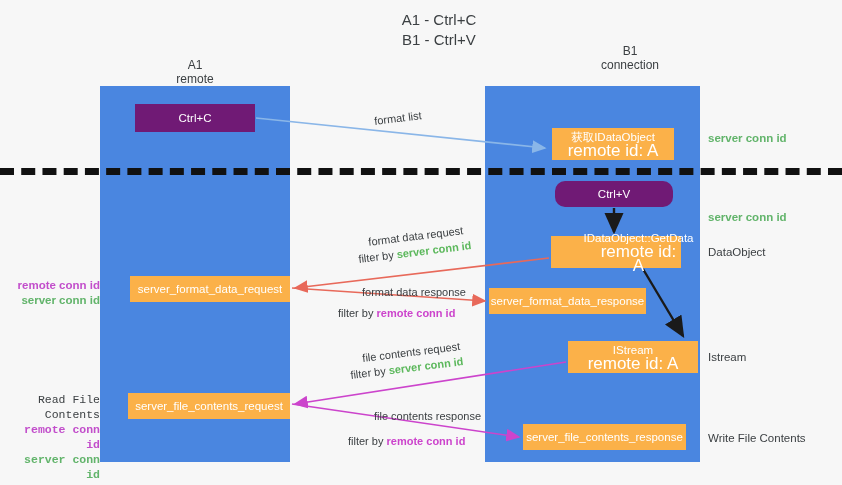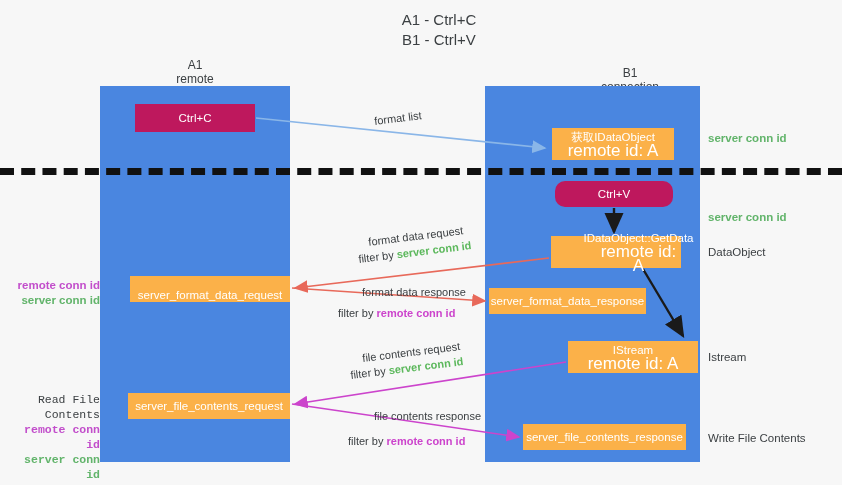--- a/index.html
+++ b/index.html
@@ -16,42 +16,42 @@
 
   
   .title{
     position:absolute;left:0;top:10px;width:842px;
     text-align:center;font-size:15px;line-height:20px;color:#3c4043;padding-left:18px;
   }
 
   
   .col-head{position:absolute;text-align:center;font-size:12px;line-height:14px;color:#3c4043;}
   #head-a1{left:120px;top:58px;width:150px;}
-  #head-b1{left:555px;top:66px;width:150px;}
+  #head-b1{left:555px;top:44px;width:150px;}
 
   
   .lane{position:absolute;background:#4a86e0;}
   #lane-a1{left:100px;top:86px;width:190px;height:376px;}
   #lane-b1{left:485px;top:86px;width:215px;height:376px;}
 
   
   .box{
     position:absolute;box-sizing:border-box;
     display:flex;flex-direction:column;align-items:center;justify-content:center;
     color:#ffffff;font-size:11.5px;line-height:14px;text-align:center;
   }
-  .box.green{background:#be185d;}
+  .box.green{background:#701a75;}
   .box.orange{background:#fbb149;}
   .box .l2{font-size:17px;}
 
   #box-ctrlc{left:135px;top:104px;width:120px;height:28px;}
   #box-idataobject{left:552px;top:128px;width:122px;height:32px;}
   #box-ctrlv{left:555px;top:181px;width:118px;height:26px;border-radius:10px;}
   #box-getdata{left:551px;top:236px;width:130px;height:32px;padding-left:45px;}
-  #box-fmt-req{left:130px;top:276px;width:160px;height:26px;justify-content:flex-end;}
+  #box-fmt-req{left:130px;top:276px;width:160px;height:26px;}
   #box-fmt-resp{left:489px;top:288px;width:157px;height:26px;}
   #box-istream{left:568px;top:341px;width:130px;height:32px;}
   #box-file-req{left:128px;top:393px;width:162px;height:26px;}
   #box-file-resp{left:523px;top:424px;width:163px;height:26px;}
 
   
   .side{position:absolute;font-size:11.5px;line-height:15px;}
   .side.grey{color:#3c4043;}
   .bold-green{color:#62b46b;font-weight:bold;}
   .bold-magenta{color:#c24ecb;font-weight:bold;}

